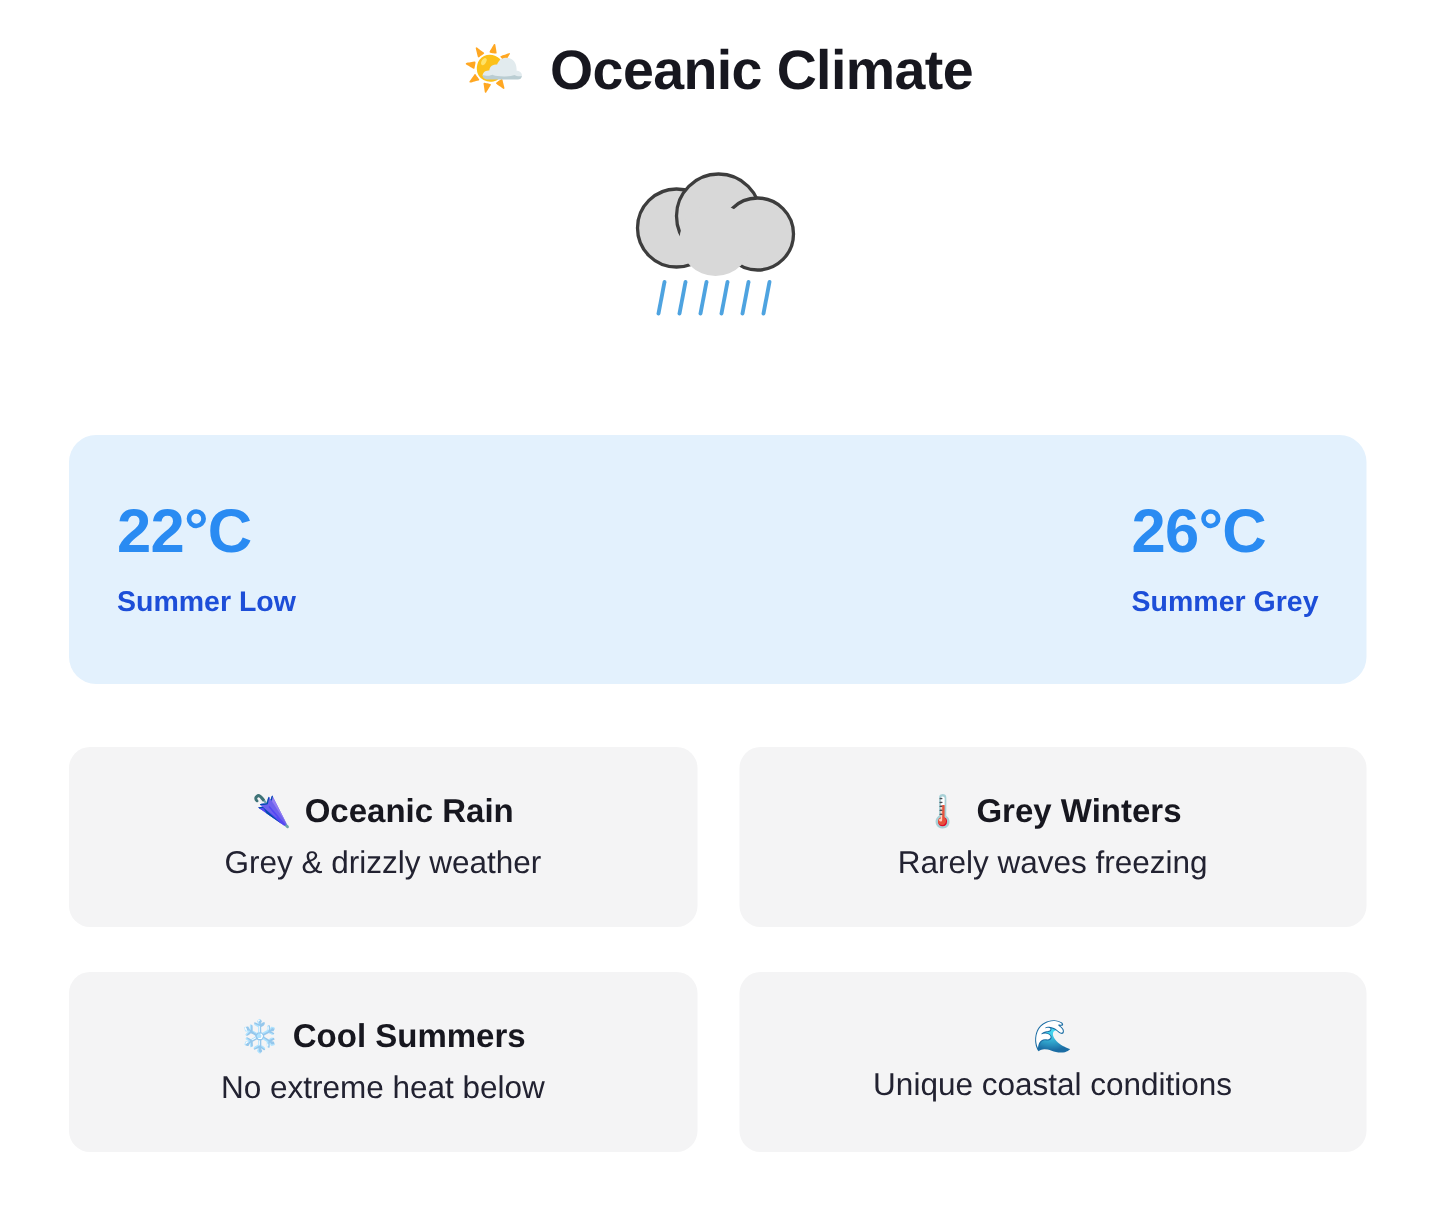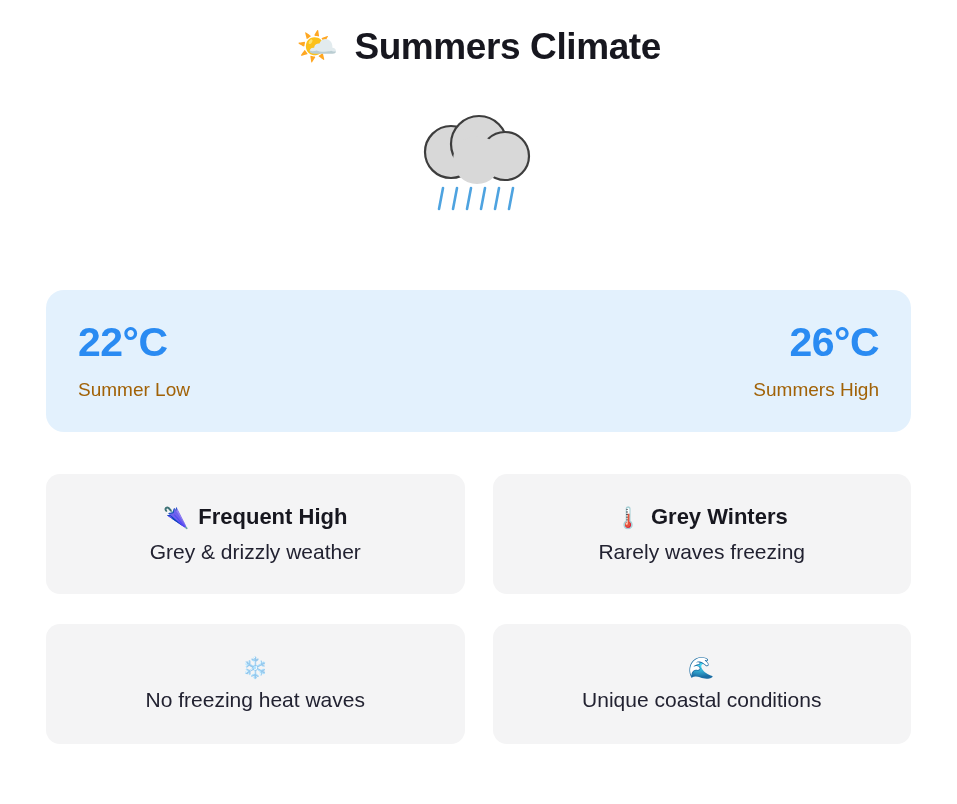--- a/index.html
+++ b/index.html
@@ -46,41 +46,42 @@
     display: flex;
     align-items: center;
     justify-content: center;
   }
   .hero svg { display: block; }
 
   
   .temp-panel {
     background: #e3f1fd;
     border-radius: 18px;
-    height: 142px;
+    height: 166px;
     margin-top: 22px;
     display: flex;
     align-items: center;
     justify-content: space-between;
     padding: 0 32px;
   }
   .temp-block { display: flex; flex-direction: column; }
   .temp-block.left { align-items: flex-start; text-align: left; }
-  .temp-block.right { align-items: flex-end; text-align: right; }
+  .temp-block.right { align-items: flex-start; text-align: right; }
   .temp-value {
     font-size: 41px;
     font-weight: bold;
     color: #2a8bf2;
     line-height: 1.05;
     letter-spacing: -0.5px;
   }
   .temp-label {
     font-size: 19px;
-    color: #a16207;
+    color: #1d4ed8;
     margin-top: 14px;
+    font-weight: bold;
   }
 
   
   .features {
     margin-top: 42px;
     display: grid;
     grid-template-columns: 1fr 1fr;
     grid-gap: 30px 28px;
   }
   .feature-card {
@@ -109,21 +110,21 @@
     line-height: 1.1;
   }
 </style>
 </head>
 <body>
 
 <div class="page">
 
   <div class="header">
     <span class="header-emoji" style="font-size:34px;">🌤️</span>
-    <h1 class="header-title">Summers Climate</h1>
+    <h1 class="header-title">Oceanic Climate</h1>
   </div>
 
   <div class="hero">
     <svg width="160" height="130" viewBox="0 0 160 130">
       <g>
         <circle cx="52" cy="44" r="26" fill="#d8d8d8" stroke="#3d3d3d" stroke-width="2.2"></circle>
         <circle cx="80" cy="36" r="28" fill="#d8d8d8" stroke="#3d3d3d" stroke-width="2.2"></circle>
         <circle cx="106" cy="48" r="24" fill="#d8d8d8" stroke="#3d3d3d" stroke-width="2.2"></circle>
         <circle cx="78" cy="52" r="24" fill="#d8d8d8" stroke="none"></circle>
       </g>
@@ -138,47 +139,48 @@
     </svg>
   </div>
 
   <div class="temp-panel">
     <div class="temp-block left">
       <div class="temp-value">22°C</div>
       <div class="temp-label">Summer Low</div>
     </div>
     <div class="temp-block right">
       <div class="temp-value">26°C</div>
-      <div class="temp-label">Summers High</div>
+      <div class="temp-label">Summer Grey</div>
     </div>
   </div>
 
   <div class="features">
 
     <div class="feature-card">
       <div class="feature-title">
         <span class="feature-emoji">🌂</span>
-        <span>Frequent High</span>
+        <span>Oceanic Rain</span>
       </div>
       <div class="feature-desc">Grey &amp; drizzly weather</div>
     </div>
 
     <div class="feature-card">
       <div class="feature-title">
         <span class="feature-emoji">🌡️</span>
         <span>Grey Winters</span>
       </div>
       <div class="feature-desc">Rarely waves freezing</div>
     </div>
 
     <div class="feature-card">
       <div class="feature-title">
         <span class="feature-emoji">❄️</span>
+        <span>Cool Summers</span>
       </div>
-      <div class="feature-desc">No freezing heat waves</div>
+      <div class="feature-desc">No extreme heat below</div>
     </div>
 
     <div class="feature-card">
       <div class="feature-title">
         <span class="feature-emoji">🌊</span>
       </div>
       <div class="feature-desc">Unique coastal conditions</div>
     </div>
 
   </div>

